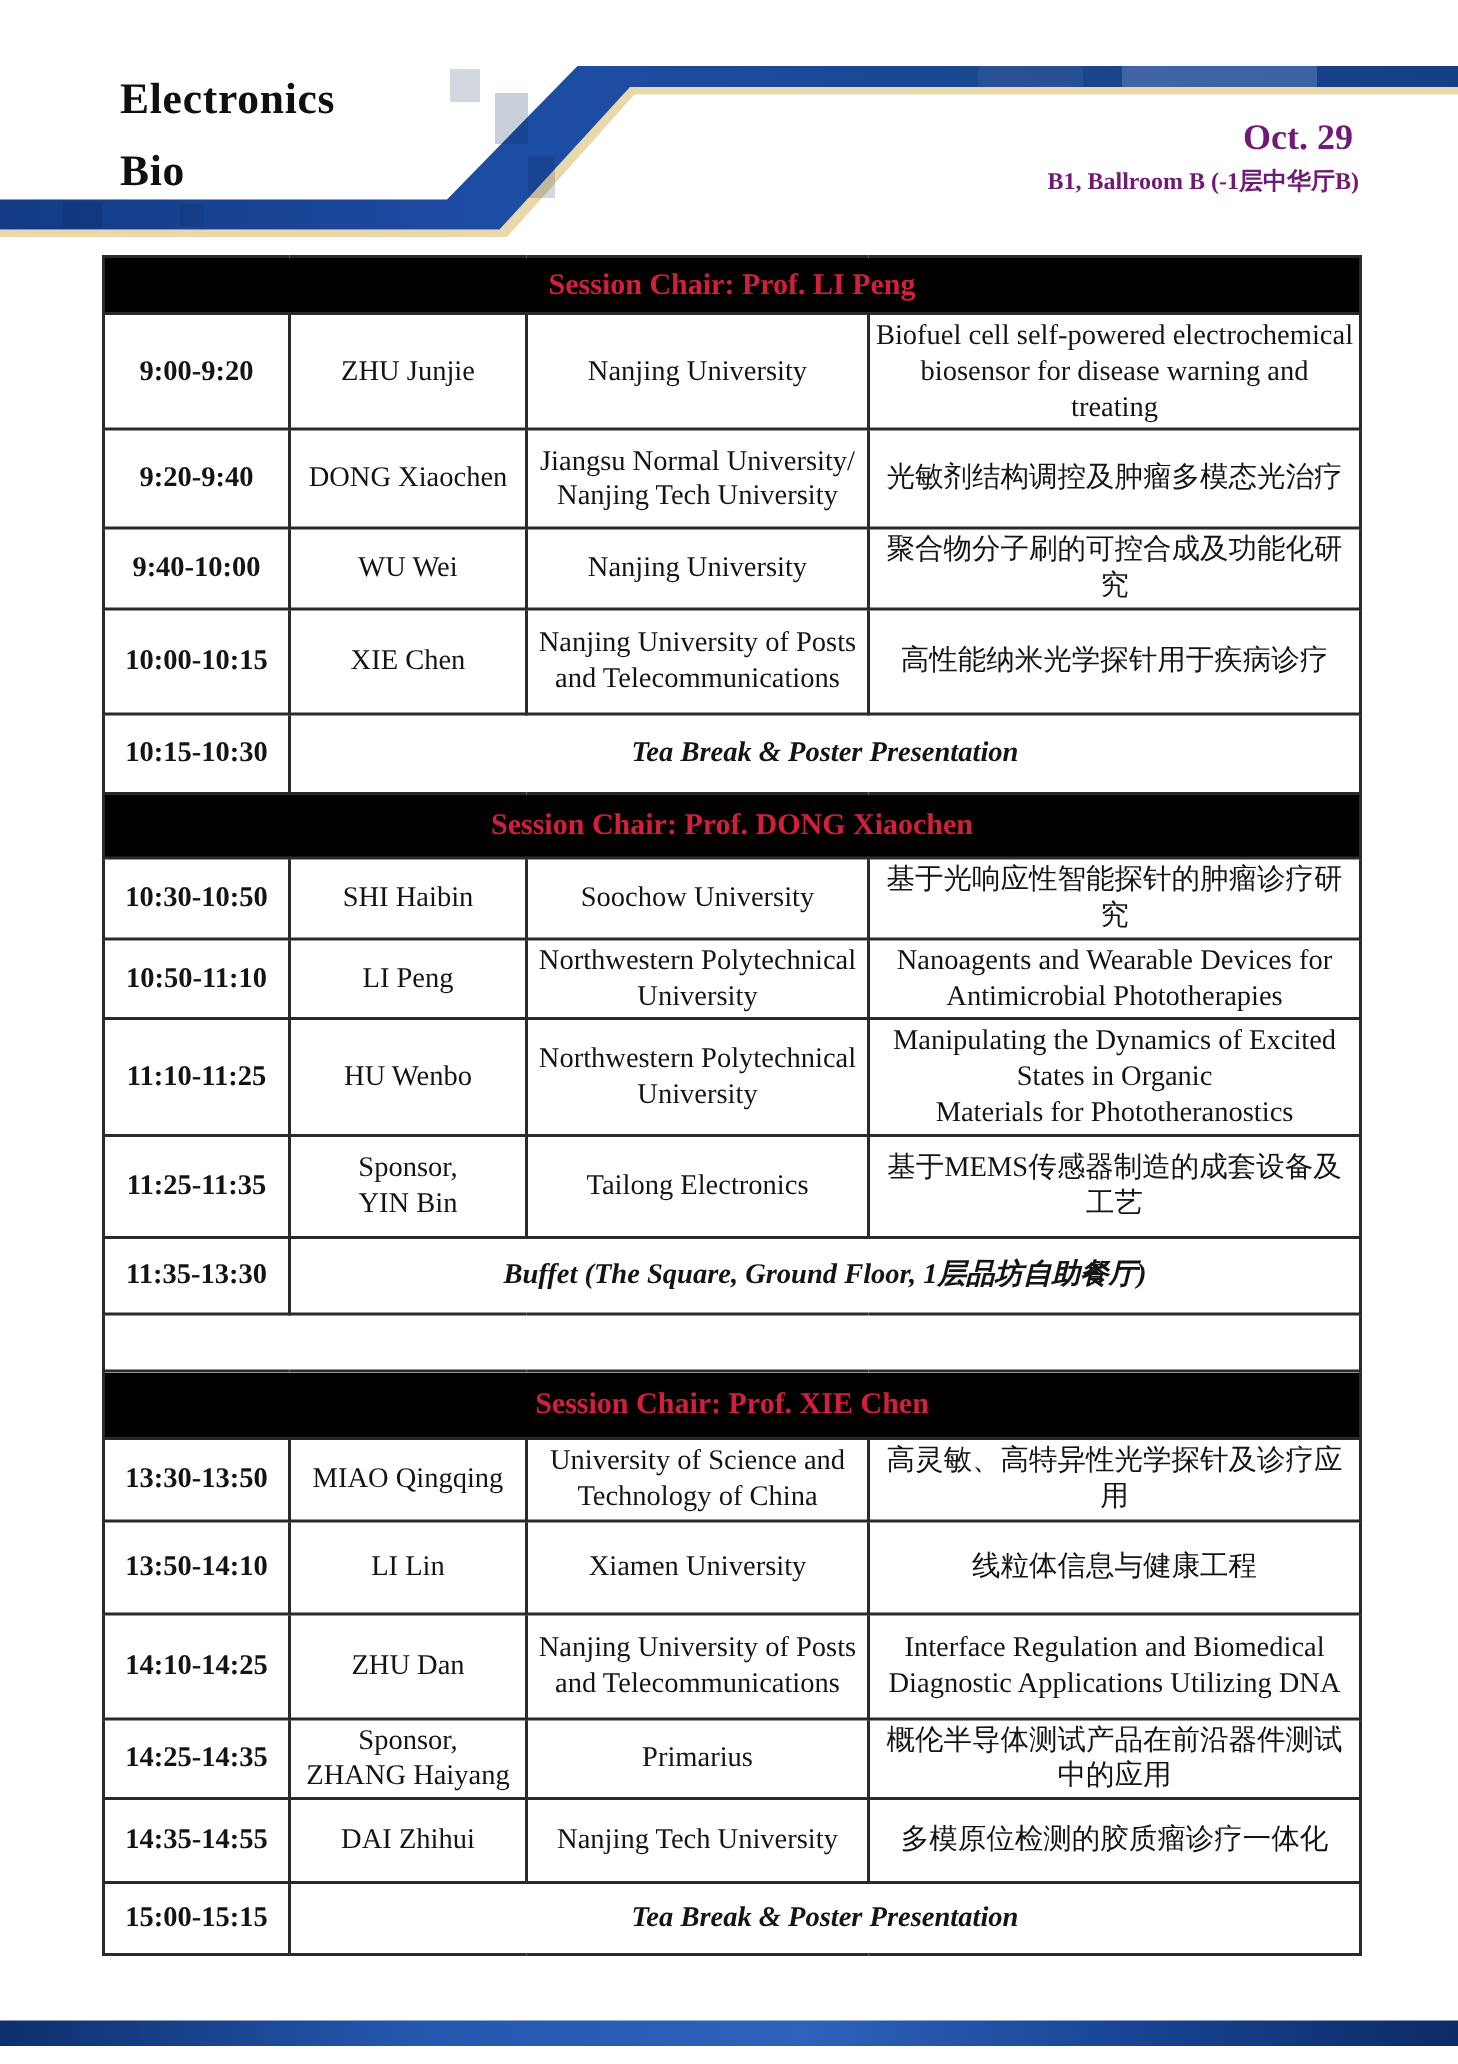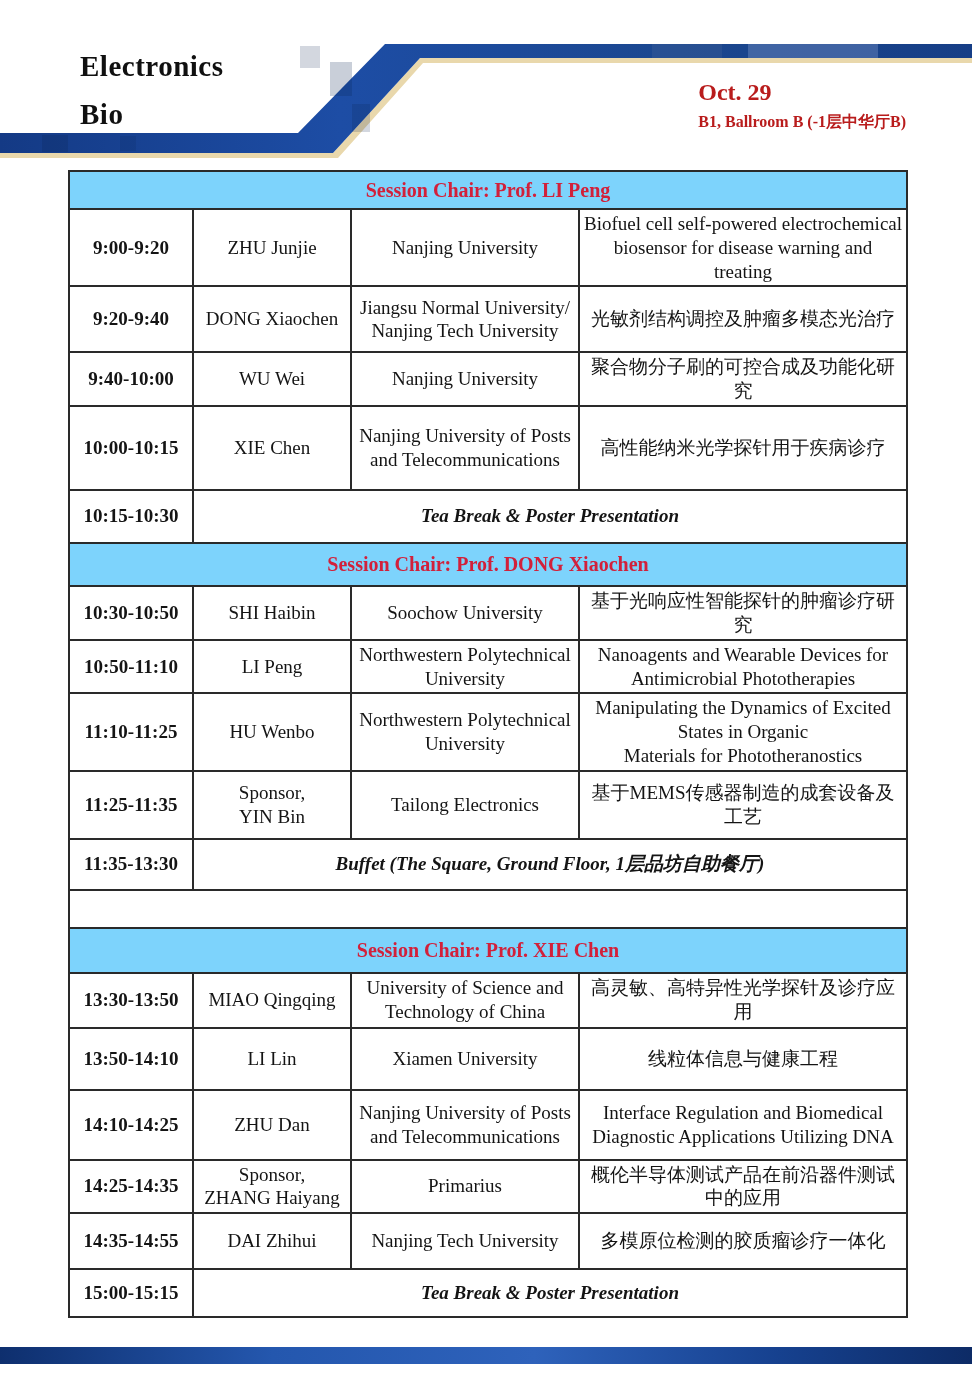--- a/index.html
+++ b/index.html
@@ -10,41 +10,41 @@
   }
   .page{position:absolute;inset:0;background:#ffffff;}
 
   
   .banner-svg{position:absolute;left:0;top:0;width:972px;height:170px;display:block;}
   .logo{
     position:absolute;left:80px;top:42px;z-index:3;
     font-weight:bold;font-size:29px;line-height:48px;color:#101010;letter-spacing:.5px;
   }
   .head-right{
-    position:absolute;right:66px;top:78px;z-index:3;
-    font-weight:bold;color:#b91c1c;
+    position:absolute;right:66px;top:78px;z-index:3;text-align:right;
+    font-weight:bold;color:#701a75;
   }
   .head-date{font-size:24px;line-height:28px;padding-right:4px;}
   .head-venue{font-size:16px;line-height:32px;}
 
   
   table.schedule{
     position:absolute;left:68px;top:170px;width:838px;
     border-collapse:collapse;table-layout:fixed;z-index:2;
   }
   table.schedule td{
     border:2px solid #2a2a2a;
     text-align:center;vertical-align:middle;
     font-size:19px;line-height:1.25;color:#141414;
     padding:2px 3px;overflow:hidden;
   }
   td.c-time{font-weight:bold;}
   td.c-speaker,td.c-topic{white-space:pre-line;}
   tr.session-row td{
-    background:#7dd3fc;color:#d2203a;font-weight:bold;font-size:20px;
+    background:#000000;color:#d2203a;font-weight:bold;font-size:20px;
   }
   td.c-breaklabel{font-weight:bold;font-size:20px;font-style:italic;}
   tr.empty-row td{background:#ffffff;}
 
   
   .footer-ribbon{
     position:absolute;left:0;bottom:12px;width:972px;height:17px;z-index:2;
     background:linear-gradient(90deg,#0e2f6e 0%,#2457ae 28%,#2e62bb 55%,#16418f 80%,#0d2b66 100%);
   }
 </style>
@@ -108,21 +108,21 @@
     <td class="c-speaker">DONG Xiaochen</td>
     <td class="c-affiliation">Jiangsu Normal University/ Nanjing Tech University</td>
     <td class="c-topic">光敏剂结构调控及肿瘤多模态光治疗</td>
   </tr>
         <tr class="talk-row" style="height: 46px;">
     <td class="c-time">9:40-10:00</td>
     <td class="c-speaker">WU Wei</td>
     <td class="c-affiliation">Nanjing University</td>
     <td class="c-topic">聚合物分子刷的可控合成及功能化研究</td>
   </tr>
-        <tr class="talk-row" style="height: 84px; border-radius: 30px;">
+        <tr class="talk-row" style="height: 70px; border-radius: 30px;">
     <td class="c-time">10:00-10:15</td>
     <td class="c-speaker">XIE Chen</td>
     <td class="c-affiliation">Nanjing University of Posts and Telecommunications</td>
     <td class="c-topic">高性能纳米光学探针用于疾病诊疗</td>
   </tr>
         <tr class="break-row" style="height: 53px;">
     <td class="c-time">10:15-10:30</td>
     <td class="c-breaklabel" colspan="3">Tea Break &amp; Poster Presentation</td>
   </tr>
         <tr class="session-row" style="height: 43px;">

